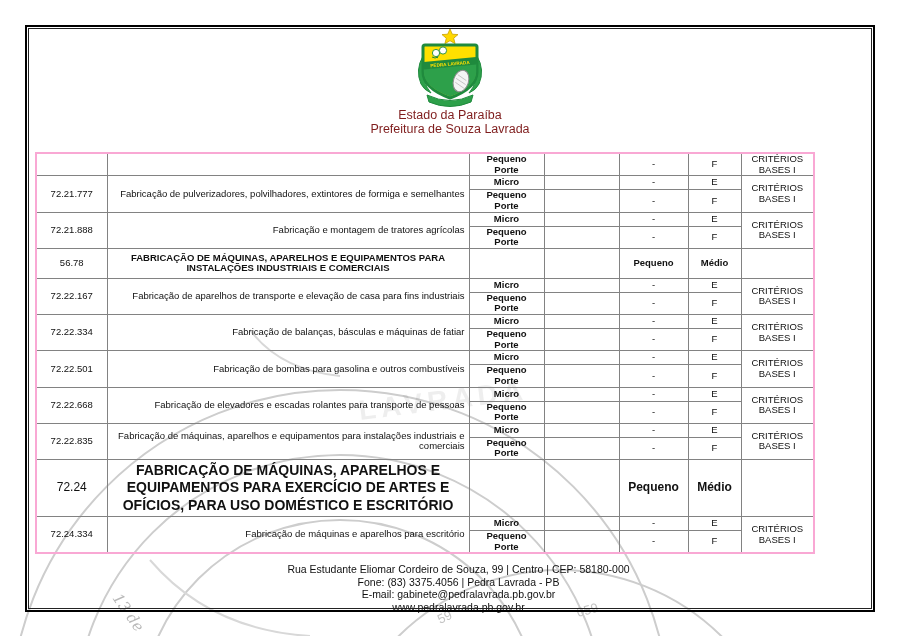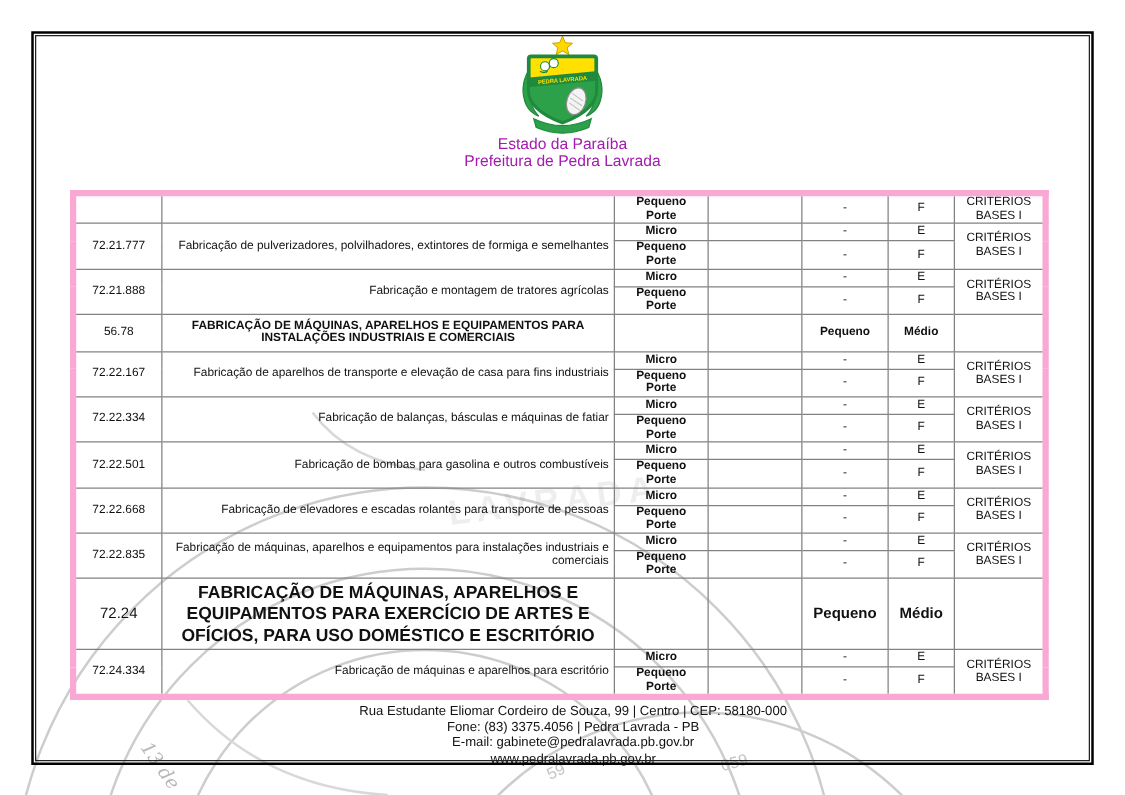--- a/index.html
+++ b/index.html
@@ -9,26 +9,26 @@
   }
   
   .page-border{position:absolute;left:25px;top:25px;width:846px;height:583px;
     border:2px solid #000;z-index:6;pointer-events:none;}
   .page-border-inner{position:absolute;left:1px;top:1px;right:1px;bottom:1px;border:1px solid #222;}
   
   .watermark{position:absolute;left:0;top:0;z-index:1;}
   
   .header{position:absolute;left:0;top:26px;width:900px;text-align:center;z-index:3;}
   .logo{display:block;margin:2px auto 0 auto;}
-  .header-line{font-size:12.5px;line-height:14px;color:#a21caf;}
+  .header-line{font-size:12.5px;line-height:14px;color:#7f1d1d;}
   
   table.classif{
-    position:absolute;left:56px;top:152px;width:778px;z-index:2;
+    position:absolute;left:35px;top:152px;width:778px;z-index:2;
     border-collapse:collapse;table-layout:fixed;background:transparent;
-    border:5px solid #f9a8d4;
+    border:2px solid #f9a8d4;
   }
   table.classif td{
     border:1px solid #828282;padding:0 4px;vertical-align:middle;
     font-size:9.5px;line-height:1.12;color:#111;overflow:hidden;
   }
   tr.group-start td{border-top:1.8px solid #5c5c5c;}
   tr.micro{height:14px;}
   tr.pp{height:22px;}
   tr.partial{height:22px;}
   tr.section{height:30px;}
@@ -90,21 +90,21 @@
     <text x="39" y="37.6" font-size="4.6" font-weight="bold" fill="#ffe000" text-anchor="middle" transform="rotate(-5 39 36)" font-family="Liberation Sans, sans-serif">PEDRA LAVRADA</text>
 
     <g transform="rotate(18 50 53)">
       <ellipse cx="50" cy="53" rx="7.5" ry="11" fill="#f4f4f4" stroke="#8d8d8d" stroke-width="1"></ellipse>
       <path d="M45,48 l10,3 M44.5,52 l11,3 M45,56 l10,3" stroke="#bdbdbd" stroke-width="0.8" fill="none"></path>
     </g>
 
     <path d="M16,67 Q39,78 62,67 L60,74 Q39,83 18,74 Z" fill="#2da04a" stroke="#1f8a3d" stroke-width="1"></path>
   </svg>
   <div class="header-line">Estado da Paraíba</div>
-  <div class="header-line">Prefeitura de Pedra Lavrada</div>
+  <div class="header-line">Prefeitura de Souza Lavrada</div>
 </div>
 
 <table class="classif">
   <colgroup>
     <col style="width:71px">
       <col style="width:362px">
       <col style="width:75px">
     <col style="width:75px">
       <col style="width:69px">
       <col style="width:53px">

